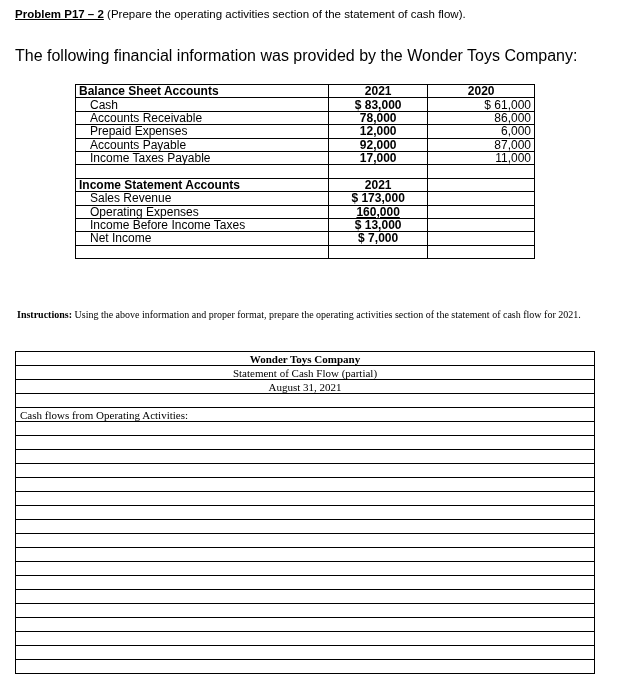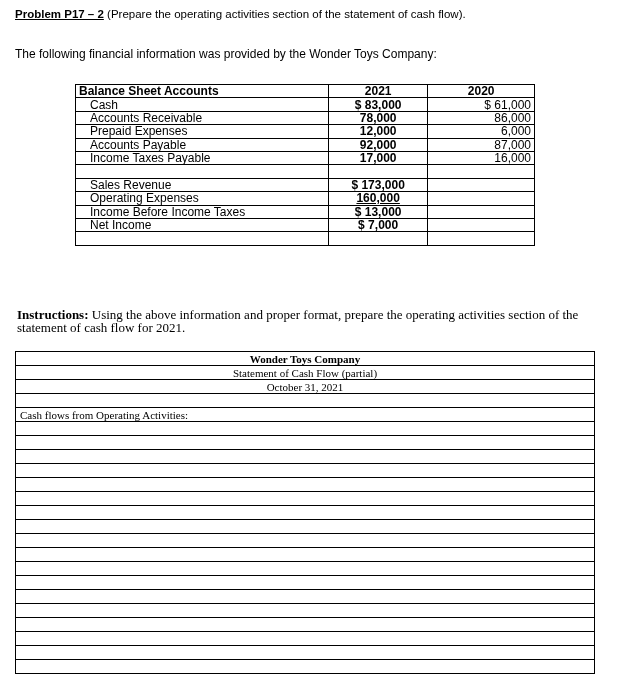--- a/index.html
+++ b/index.html
@@ -2,35 +2,35 @@
 <html><head>
 <meta charset="utf-8">
 <style>
   html, body { margin:0; padding:0; background:#ffffff; }
   body { width:619px; height:674px; position:relative; overflow:hidden; color:#000; }
   .sans { font-family: "Liberation Sans", "DejaVu Sans", sans-serif; }
   .serif { font-family: "Liberation Serif", "DejaVu Serif", serif; }
 
   #title-line { position:absolute; left:15px; top:8px; font-size:11.5px; white-space:nowrap; }
   #title-line .prob { font-weight:bold; text-decoration:underline; }
-  #intro-line { position:absolute; left:15px; top:47px; font-size:12px; white-space:nowrap; }
+  #intro-line { position:absolute; left:15px; top:47px; font-size:16px; white-space:nowrap; }
 
   
   #data-table { position:absolute; left:75px; top:84px; width:460px; border-collapse:collapse; font-size:12px; }
   #data-table td { border:1px solid #000; height:12.4px; padding:0 3px; line-height:12px; white-space:nowrap; }
   #data-table .c1 { width:240px; }
   #data-table .c2 { width:95px; text-align:center;font-weight:bold; }
   #data-table .c3 { width:103px; text-align:right; }
   #data-table .hdr { font-weight:bold; }
   #data-table .hdr-c { font-weight:bold; text-align:center; }
   #data-table .ind { padding-left:14px; }
   #data-table .ul { text-decoration:underline; }
   #data-table .note { padding-left:3px; }
 
-  #instructions { position:absolute; left:17px; top:309px; width:580px; font-size:13px; line-height:12.5px; }
+  #instructions { position:absolute; left:17px; top:309px; width:580px; font-size:10px; line-height:12.5px; }
   #instructions b { font-weight:bold; }
 
   
   #answer-table { position:absolute; left:15px; top:351px; width:580px; border-collapse:collapse; font-size:11px; }
   #answer-table td { border:1px solid #000; height:13px; padding:0 4px; line-height:12px; }
   #answer-table .center { text-align:center; }
   #answer-table .bold { font-weight:bold; }
 </style>
 </head>
 <body>
@@ -63,26 +63,31 @@
     <td class="c3">6,000</td>
   </tr>
   <tr>
     <td class="c1 ind">Accounts Payable</td>
     <td class="c2">92,000</td>
     <td class="c3">87,000</td>
   </tr>
   <tr>
     <td class="c1 ind">Income Taxes Payable</td>
     <td class="c2">17,000</td>
-    <td class="c3">16,000</td>
+    <td class="c3">11,000</td>
   </tr>
   <tr>
     <td class="c1"></td>
         <td class="c2"></td>
         <td class="c3"></td>
+  </tr>
+  <tr>
+    <td class="c1 hdr">Income Statement Accounts</td>
+    <td class="c2 hdr-c">2021</td>
+    <td class="c3"></td>
   </tr>
   <tr>
     <td class="c1 ind">Sales Revenue</td>
     <td class="c2">$ 173,000</td>
     <td class="c3"></td>
   </tr>
   <tr>
     <td class="c1 ind">Operating Expenses</td>
     <td class="c2"><span class="ul">160,000</span></td>
     <td class="c3"></td>
@@ -111,21 +116,21 @@
 
 <table id="answer-table" class="serif">
   <tbody id="answer-body">
     <tr>
         <td class="center bold">Wonder Toys Company</td>
       </tr>
     <tr>
         <td class="center">Statement of Cash Flow (partial)</td>
       </tr>
     <tr>
-        <td class="center">October 31, 2021</td>
+        <td class="center">August 31, 2021</td>
       </tr>
     <tr>
         <td></td>
       </tr>
     <tr>
         <td>Cash flows from Operating Activities:</td>
       </tr>
   <tr>
         <td></td>
       </tr>

